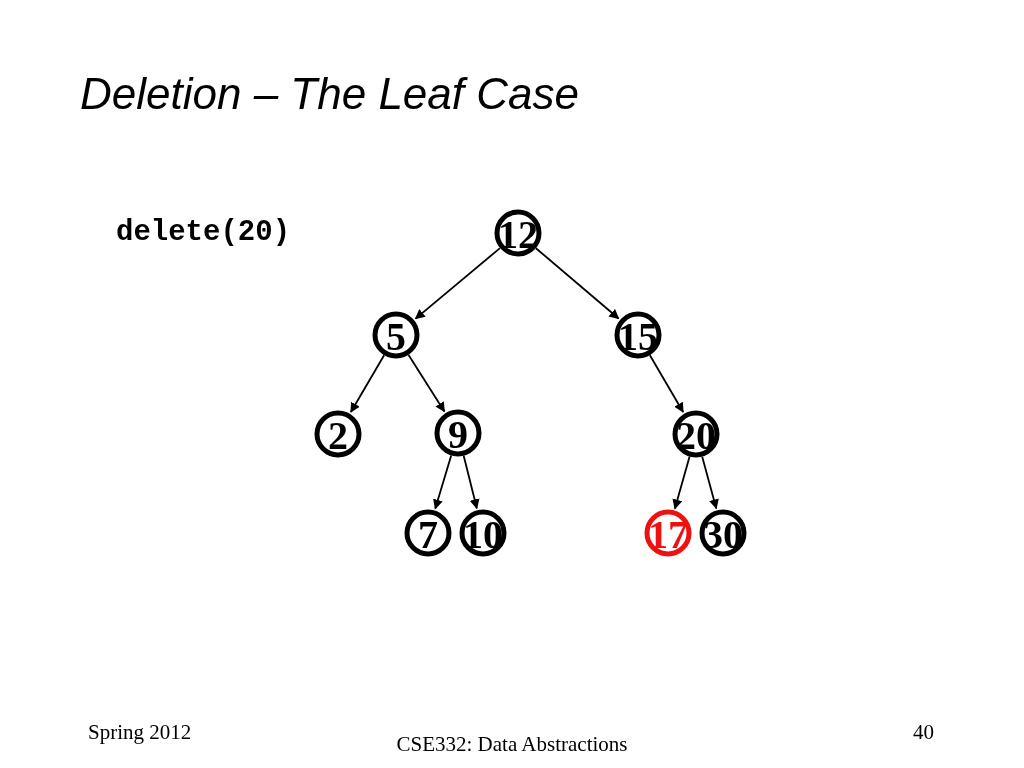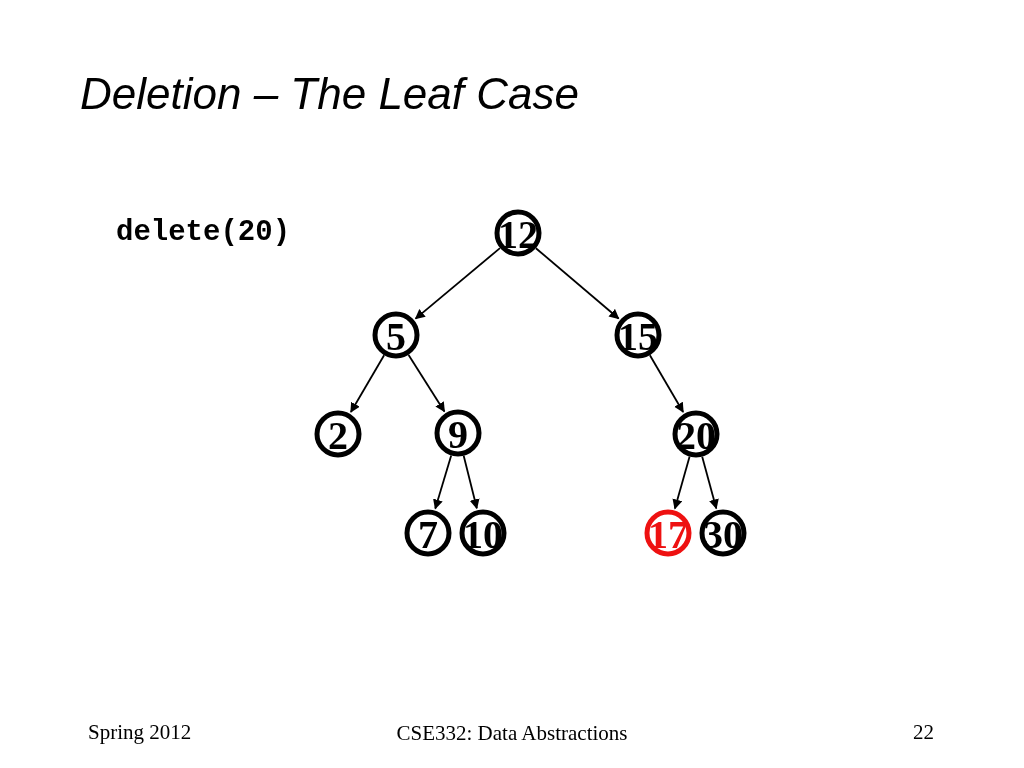--- a/index.html
+++ b/index.html
@@ -48,21 +48,21 @@
   }
   .footer {
     position: absolute;
     left: 0; right: 0; top: 720px;
     height: 30px;
     font-family: "Liberation Serif", "DejaVu Serif", serif;
     font-size: 21px;
     color: #000000;
   }
   .footer-left  { position: absolute; left: 88px;  top: 0; white-space: nowrap; }
-  .footer-center{ position: absolute; left: 0; right: 0; top: 1px; text-align: center; white-space: nowrap; }
+  .footer-center{ position: absolute; left: 0; right: 0; top: 12px; text-align: center; white-space: nowrap; }
   .footer-right { position: absolute; right: 90px; top: 0; white-space: nowrap; }
 </style>
 </head>
 <body>
 
 <div class="slide">
 
   <div class="slide-title">Deletion – The Leaf Case</div>
 
   <div class="operation-label">delete(20)</div>
@@ -124,16 +124,16 @@
         <g>
           <circle cx="723" cy="533" r="21" fill="#ffffff" stroke="#000000" stroke-width="5"></circle>
           <text x="723" y="534" class="node-label" fill="#000000">30</text>
         </g>
       </g>
   </svg>
 
   <div class="footer">
     <span class="footer-left">Spring 2012</span>
     <span class="footer-center">CSE332: Data Abstractions</span>
-    <span class="footer-right">22</span>
+    <span class="footer-right">40</span>
   </div>
 
 </div>
 
 </body></html>

